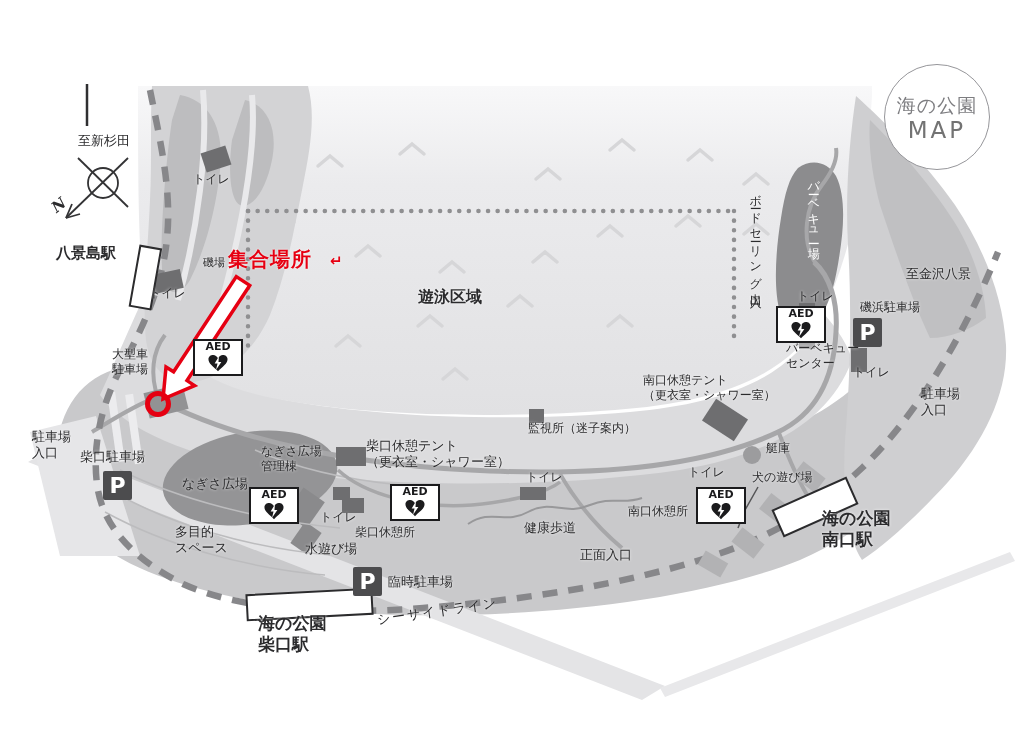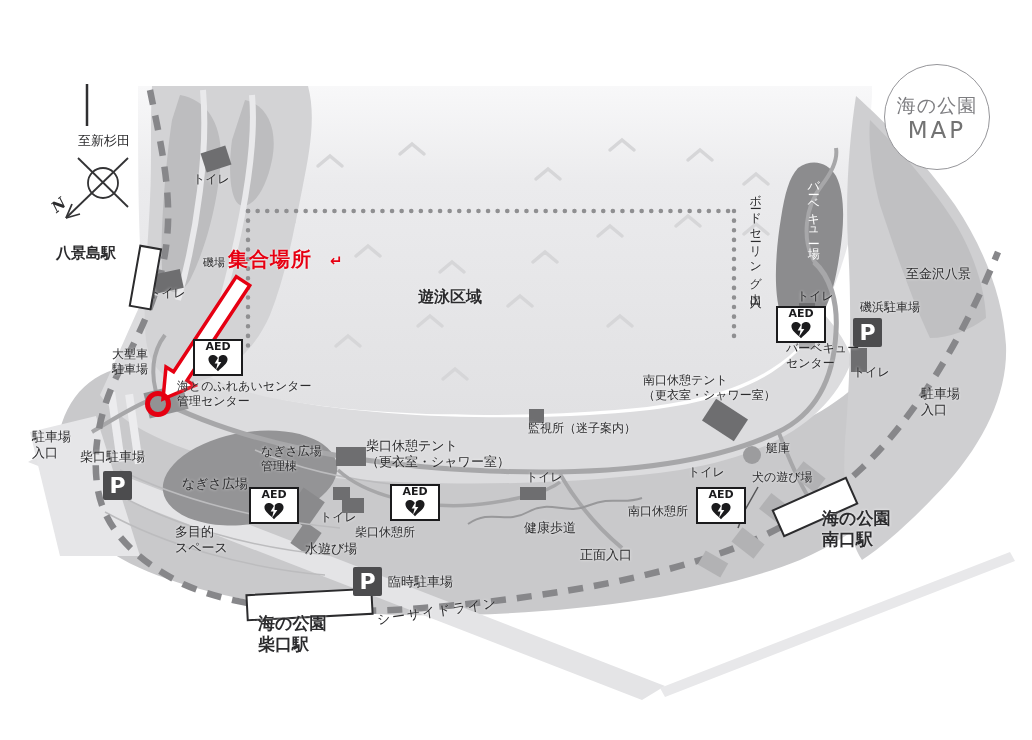--- a/index.html
+++ b/index.html
@@ -200,24 +200,20 @@
   <div class="lb" style="left:853px;top:365px;">トイレ</div>
   <div class="lb s13" style="left:921px;top:386px;">
     <span class="l">駐車場</span>
     <span class="l">入口</span>
   </div>
 
   <div class="lb" style="left:112px;top:347px;">
     <span class="l">大型車</span>
     <span class="l">駐車場</span>
   </div>
-  <div class="lb" style="left:177px;top:379px;">
-    <span class="l">海とのふれあいセンター</span>
-    <span class="l">管理センター</span>
-  </div>
   <div class="lb" style="left:643px;top:373px;">
     <span class="l">南口休憩テント</span>
     <span class="l">（更衣室・シャワー室）</span>
   </div>
   <div class="lb" style="left:528px;top:421px;">監視所（迷子案内）</div>
   <div class="lb s13" style="left:32px;top:429px;">
     <span class="l">駐車場</span>
     <span class="l">入口</span>
   </div>
   <div class="lb s13" style="left:80px;top:449px;">柴口駐車場</div>

